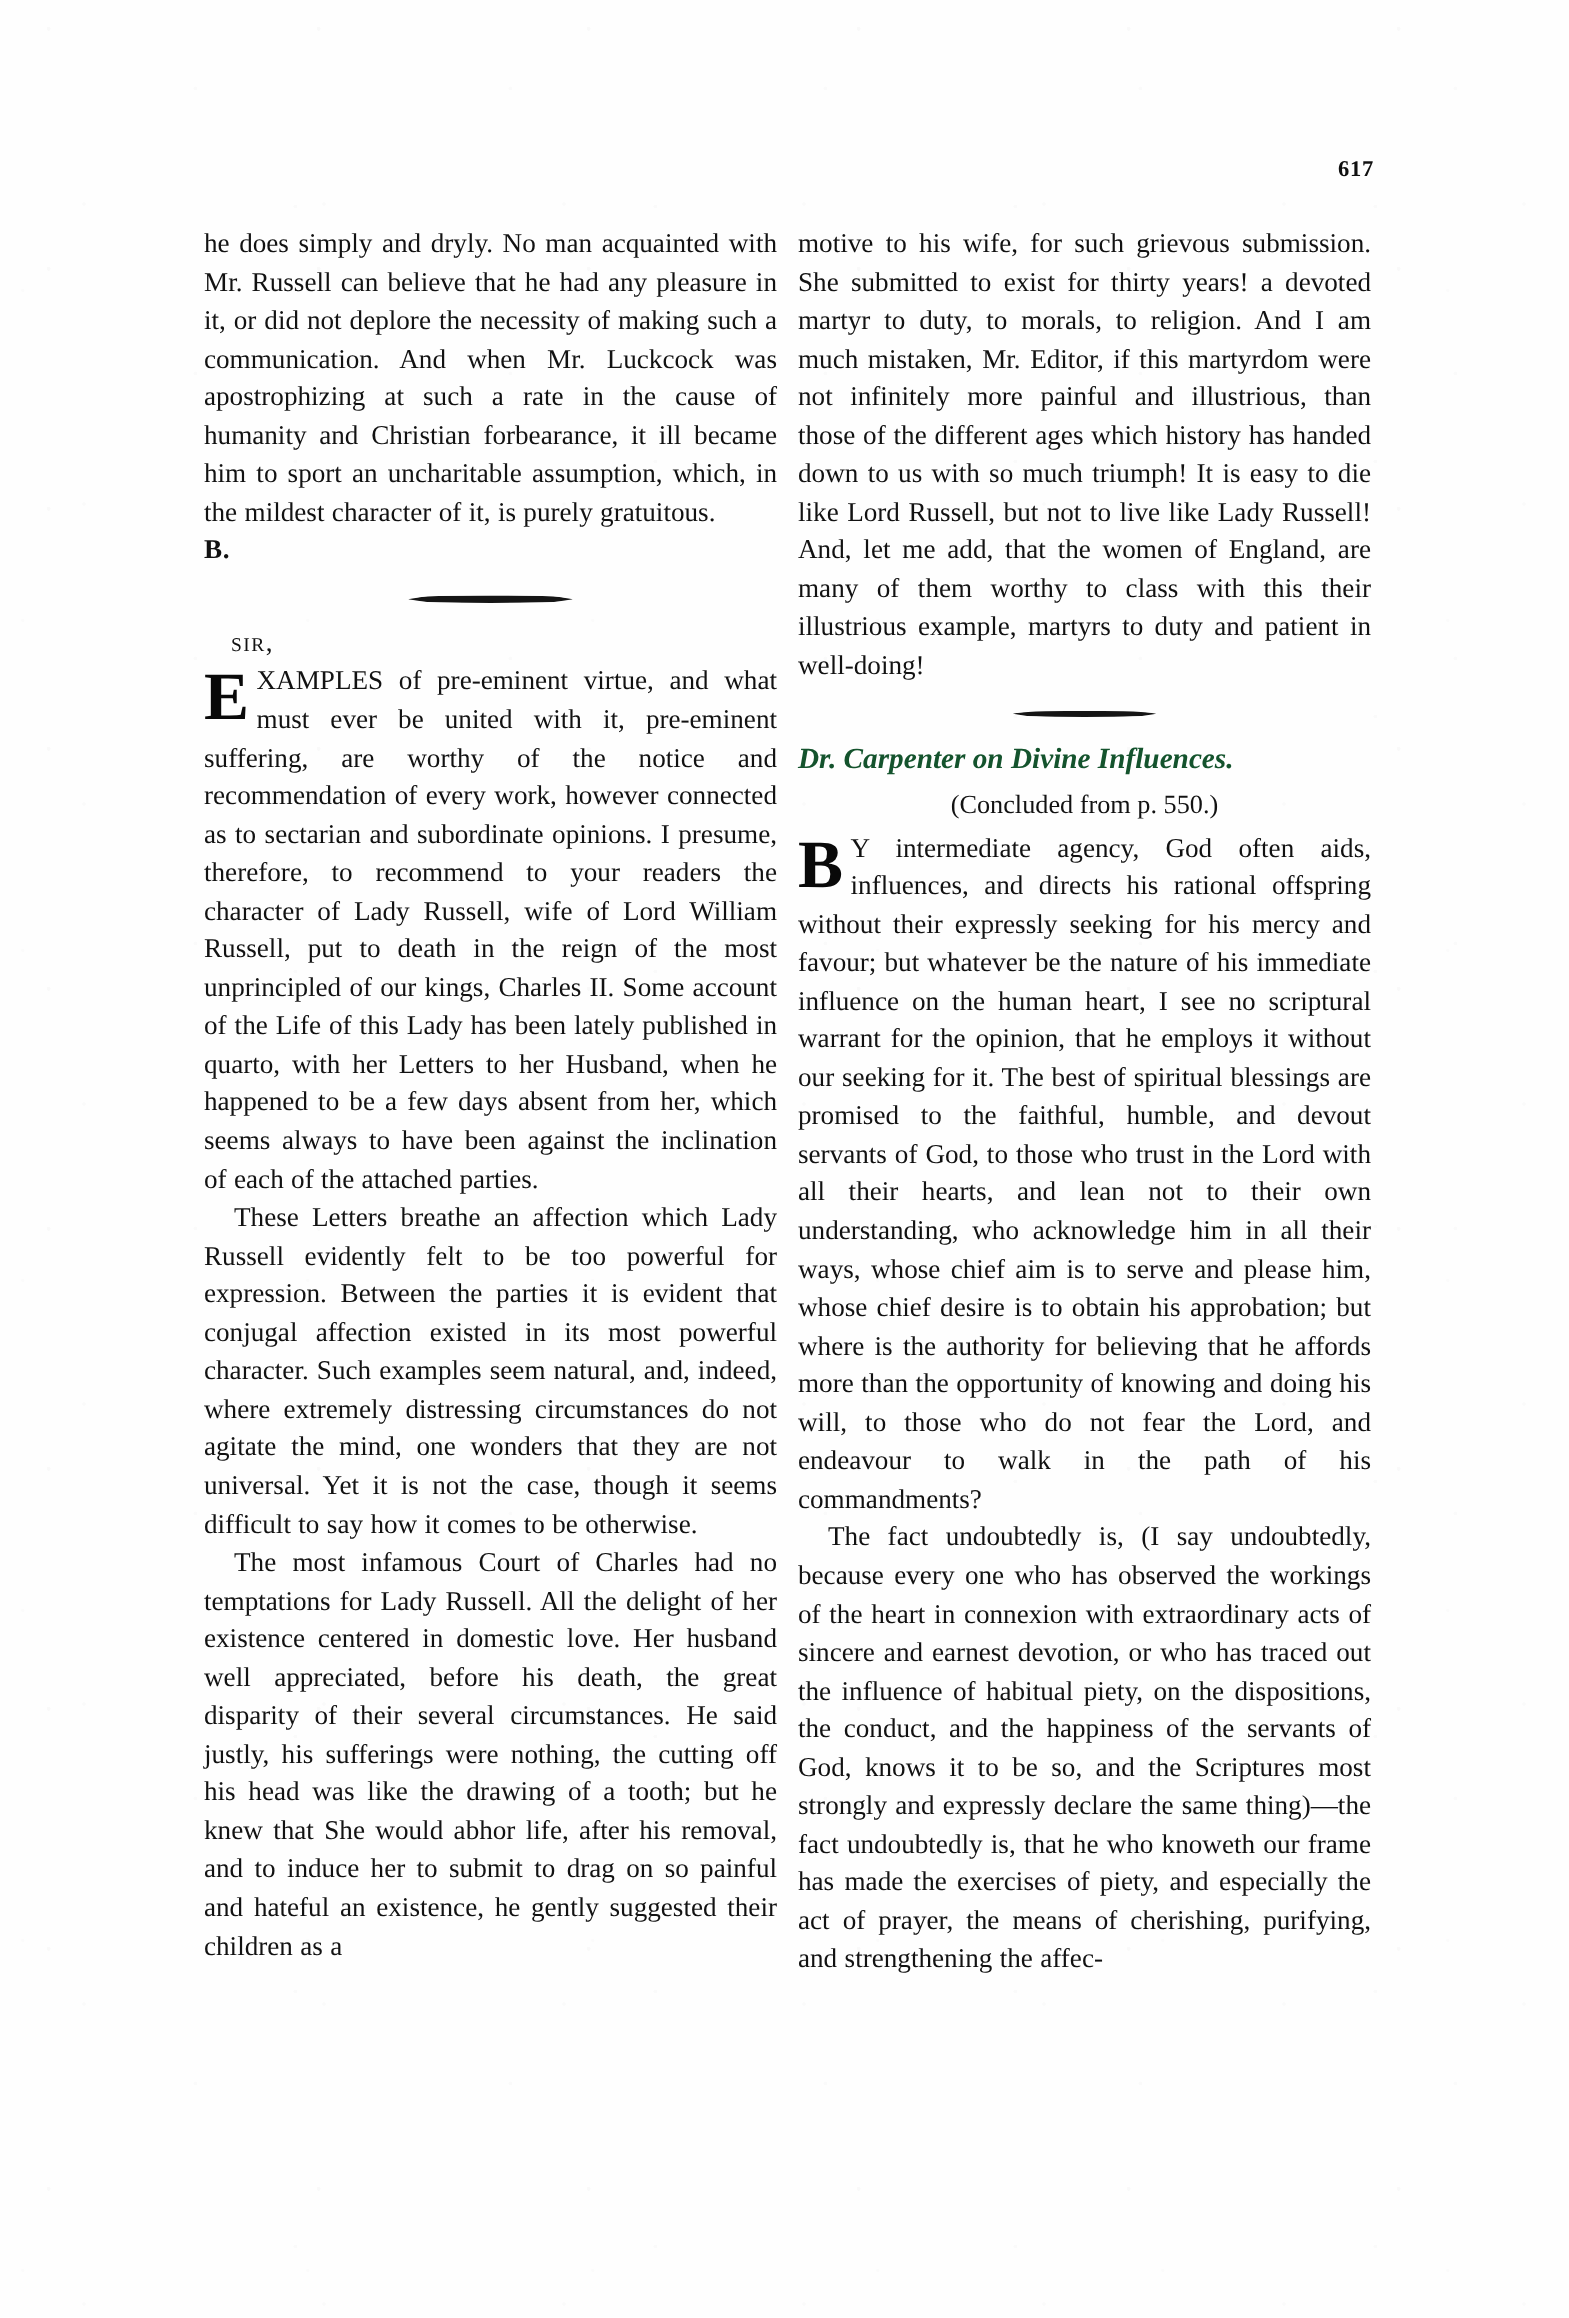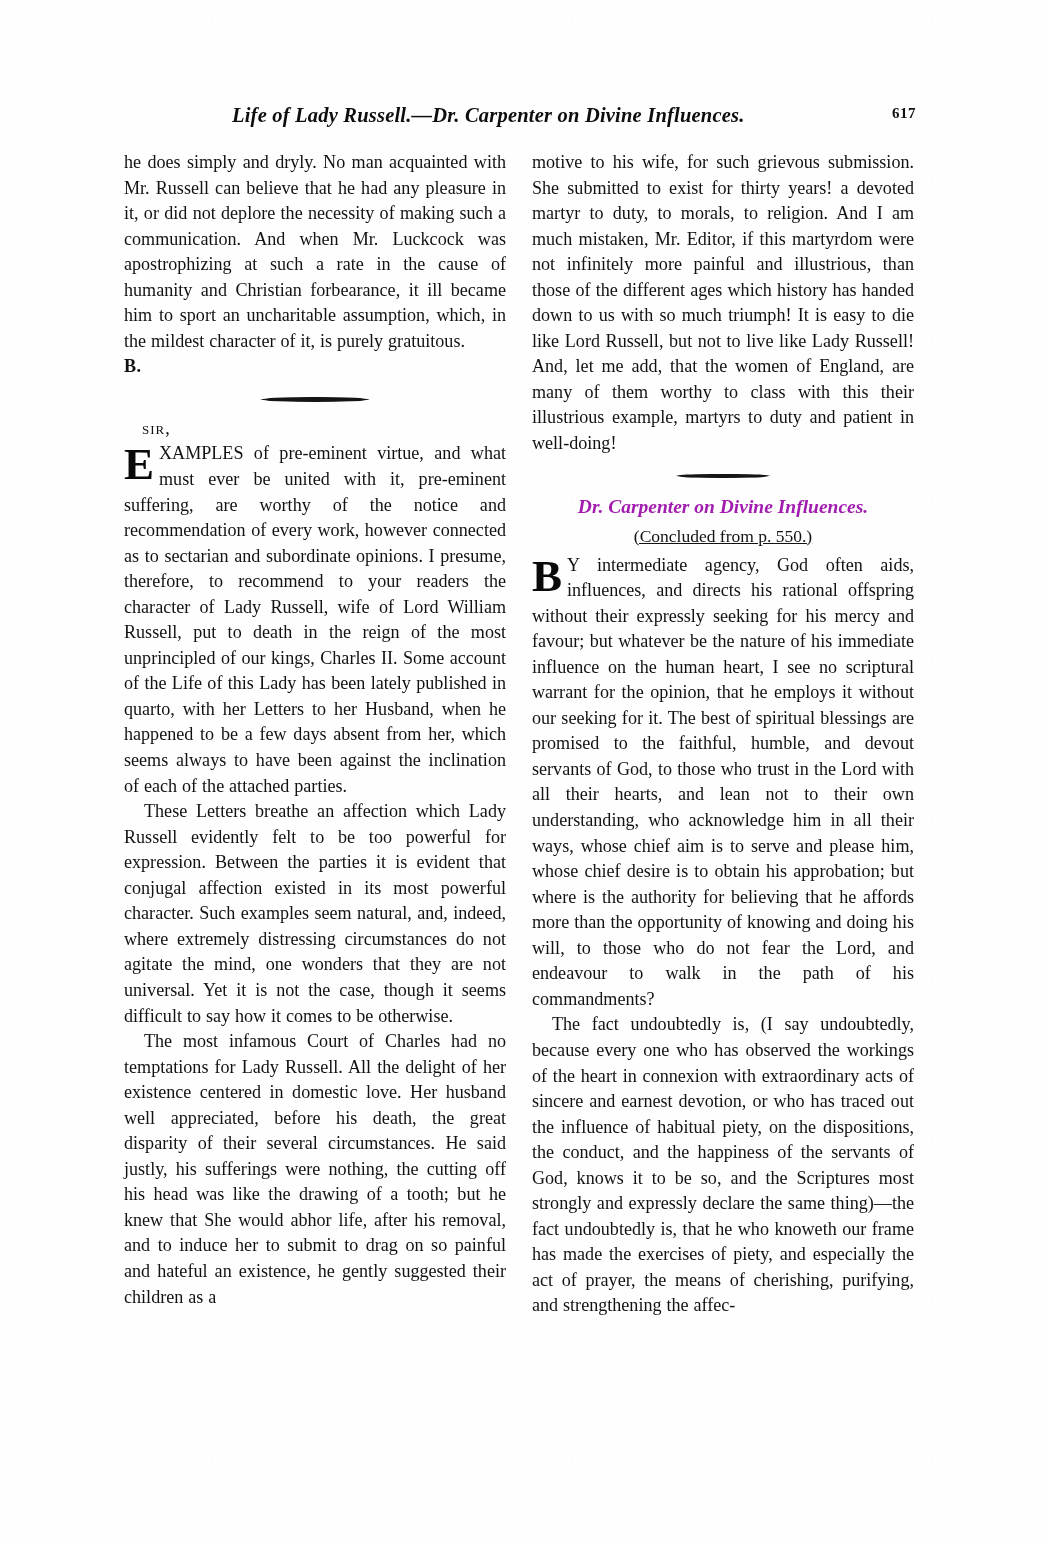--- a/index.html
+++ b/index.html
@@ -66,21 +66,21 @@
     color: #101010;
     letter-spacing: 0.5px;
   }
 
   
   .col {
     position: absolute;
     top: 150px;
     width: 382px;
   }
-  .col-left  { left: 124px; }
+  .col-left  { left: 136px; }
   .col-right { left: 532px; }
 
   .col p,
   .col .para {
     margin: 0;
     font-size: 18.1px;
     line-height: 25.55px;
     text-align: justify;
     text-align-last: left;
     color: #121212;
@@ -147,44 +147,41 @@
     font-weight: bold;
     padding: 2px 5px 0 0;
     margin-top: 2px;
     font-family: "Liberation Serif", "DejaVu Serif", serif;
     color: #090909;
   }
 
   
   .article-heading {
     margin: 4px 0 0 0;
-    text-align: center;
     font-style: italic;
     font-weight: bold;
     font-size: 19.5px;
     line-height: 28px;
-    color: #a21caf;
+    color: #14532d;
   }
   .article-subheading {
     margin: 2px 0 4px 0;
     text-align: center;
     font-size: 17.5px;
     line-height: 26px;
     color: #121212;
-    text-decoration: underline;
   }
 </style>
 </head>
 <body>
 
 <div class="page">
   <div class="page-surface"></div>
 
   <div class="running-head">
-    <div class="running-head-title">Life of Lady Russell.—Dr. Carpenter on Divine Influences.</div>
     <div class="running-head-page">617</div>
   </div>
 
   <div class="col col-left">
 
     <p class="para no-indent">he does simply and dryly. No man acquainted with Mr. Russell can believe that he had any pleasure in it, or did not deplore the necessity of making such a communication. And when Mr. Luckcock was apostrophizing at such a rate in the cause of humanity and Christian forbearance, it ill became him to sport an uncharitable assumption, which, in the mildest character of it, is purely gratuitous.</p>
 
     <p class="signature">B.</p>
 
     <div class="divider"></div>

